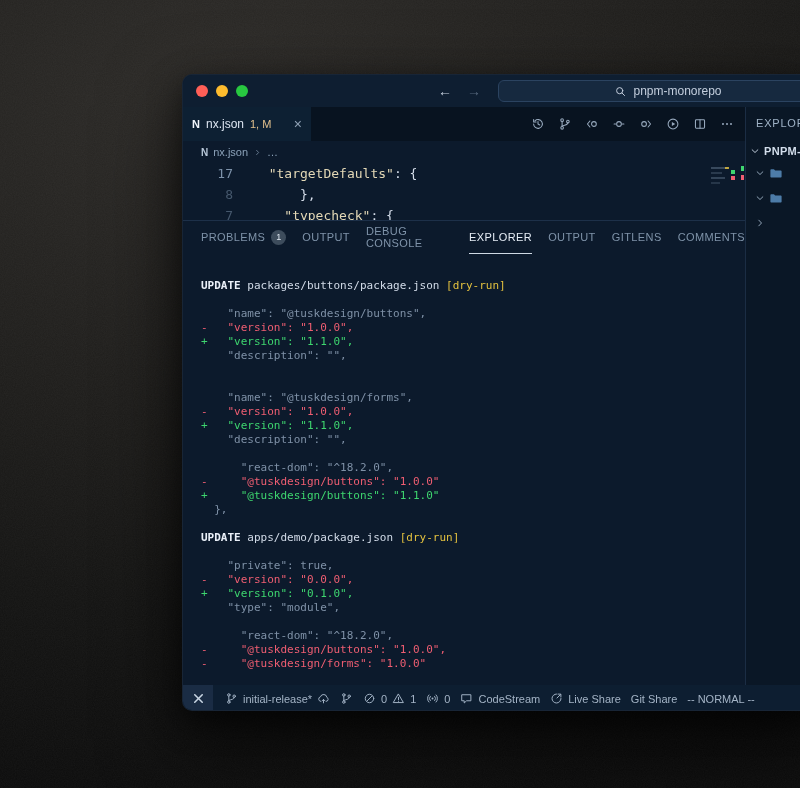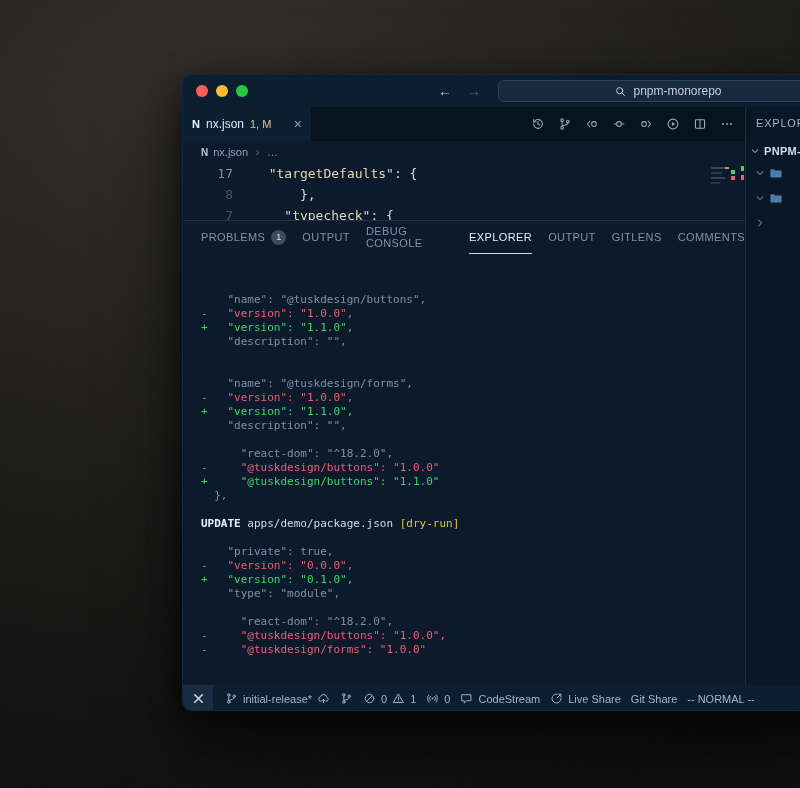--- a/index.html
+++ b/index.html
@@ -240,20 +240,21 @@
               <span class="lbl">OUTPUT</span>
             </div>
             <div class="ptab">
               <span class="lbl">GITLENS</span>
             </div>
             <div class="ptab">
               <span class="lbl">COMMENTS</span>
             </div>
           </div>
         <div class="term" id="terminal">
+            <div class="tline"><span class="c-hl">UPDATE </span><span class="c-fg">packages/buttons/package.json </span><span class="c-warn">[dry-run]</span></div>
             <div class="tline"></div>
             <div class="tline"><span class="c-dim">    "name": "@tuskdesign/buttons",</span></div>
             <div class="tline"><span class="c-del">-   "version": "1.0.0",</span></div>
             <div class="tline"><span class="c-add">+   "version": "1.1.0",</span></div>
             <div class="tline"><span class="c-dim">    "description": "",</span></div>
             <div class="tline"></div>
             <div class="tline"></div>
             <div class="tline"><span class="c-dim">    "name": "@tuskdesign/forms",</span></div>
             <div class="tline"><span class="c-del">-   "version": "1.0.0",</span></div>
             <div class="tline"><span class="c-add">+   "version": "1.1.0",</span></div>

